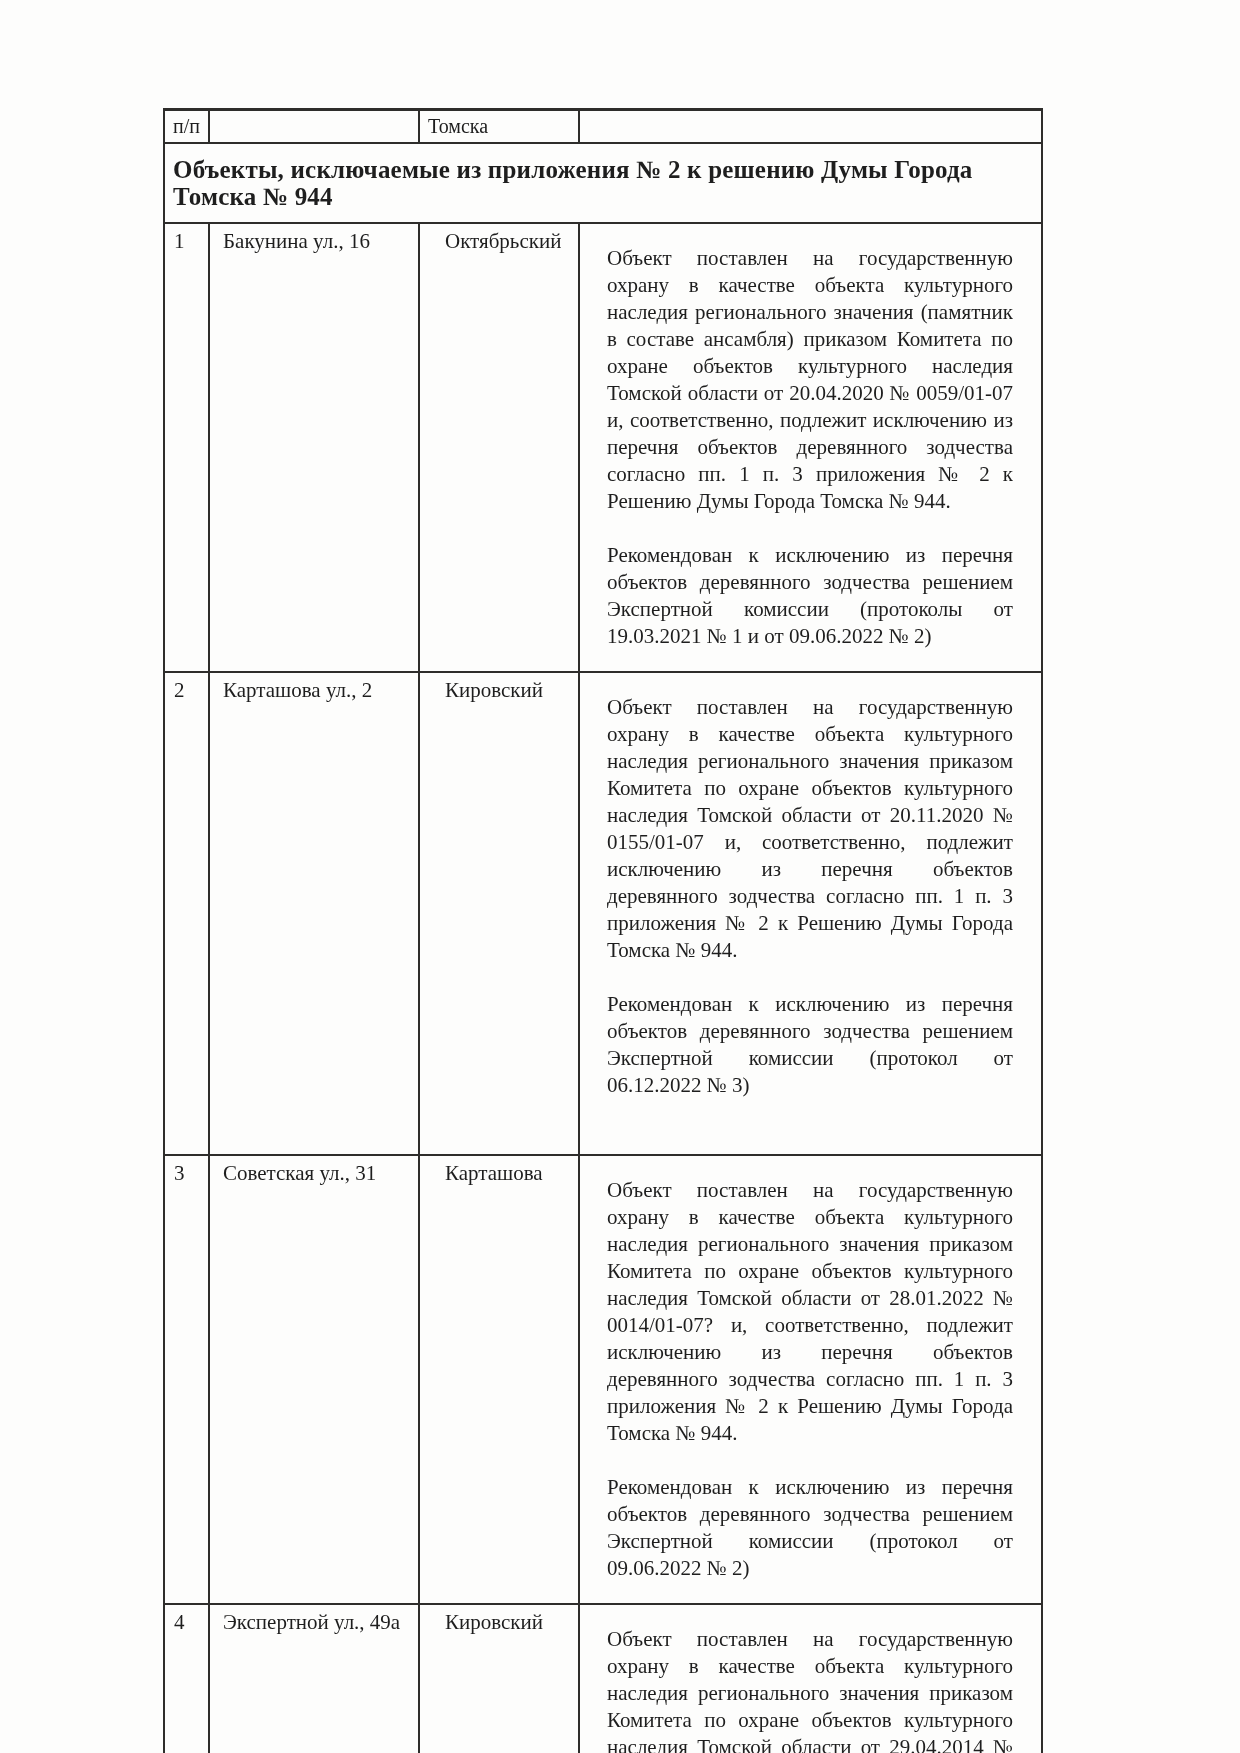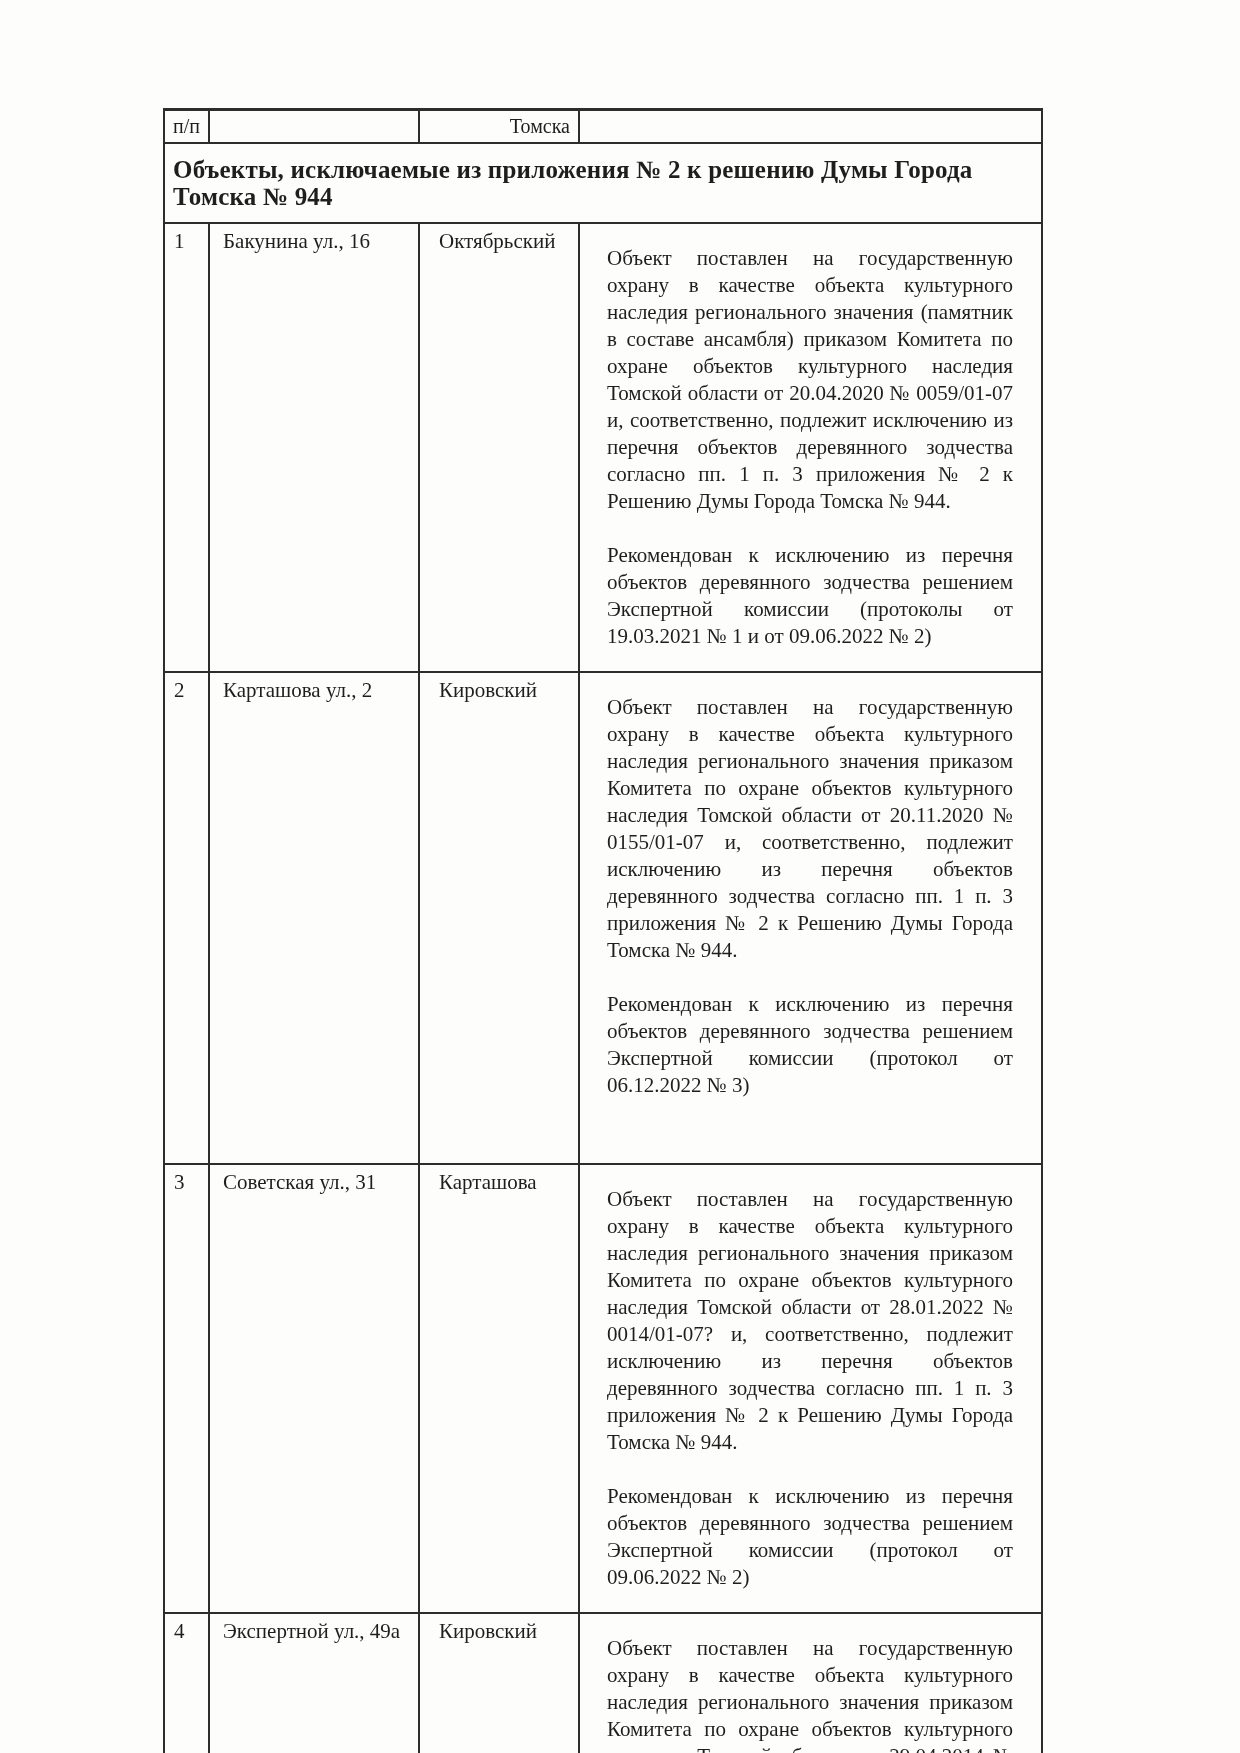--- a/index.html
+++ b/index.html
@@ -38,41 +38,41 @@
   }
   
   tr.r-head td { border-top-width: 3px; }
 
   tr.r-head td {
     height: 27px;
     padding: 2px 8px;
     vertical-align: middle;
     font-size: 20px;
   }
-  td.c-center { text-align: right; }
+  td.c-center { text-align: left; }
 
   tr.r-section td.section-cell {
     height: 70px;
     vertical-align: middle;
     padding: 4px 8px;
   }
   .section-title {
     font-weight: bold;
     font-size: 25px;
     letter-spacing: 0.2px;
   }
 
   td.c-num {
     padding: 4px 6px 4px 9px;
   }
   td.c-addr {
-    padding: 4px 8px 16px 13px;
+    padding: 4px 8px 7px 13px;
   }
   td.c-dist {
-    padding: 4px 8px 4px 19px;
+    padding: 4px 8px 4px 25px;
     margin-left: 24px;
   }
   td.c-desc {
     padding: 4px 11px 4px 10px;
     text-align: justify;
   }
   td.c-desc p {
     margin: 17px;
   }
   td.c-desc p.second {

